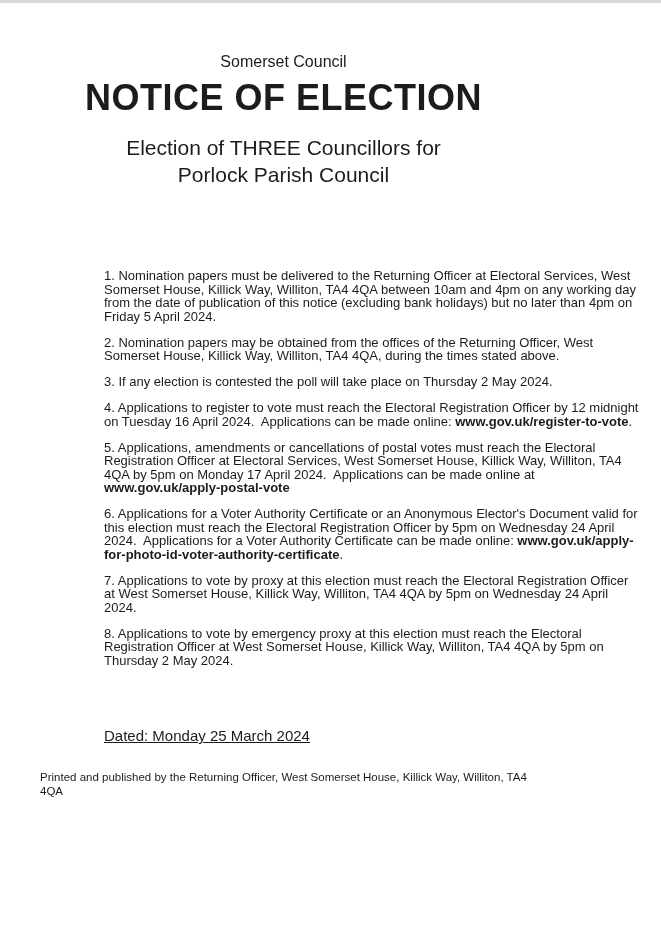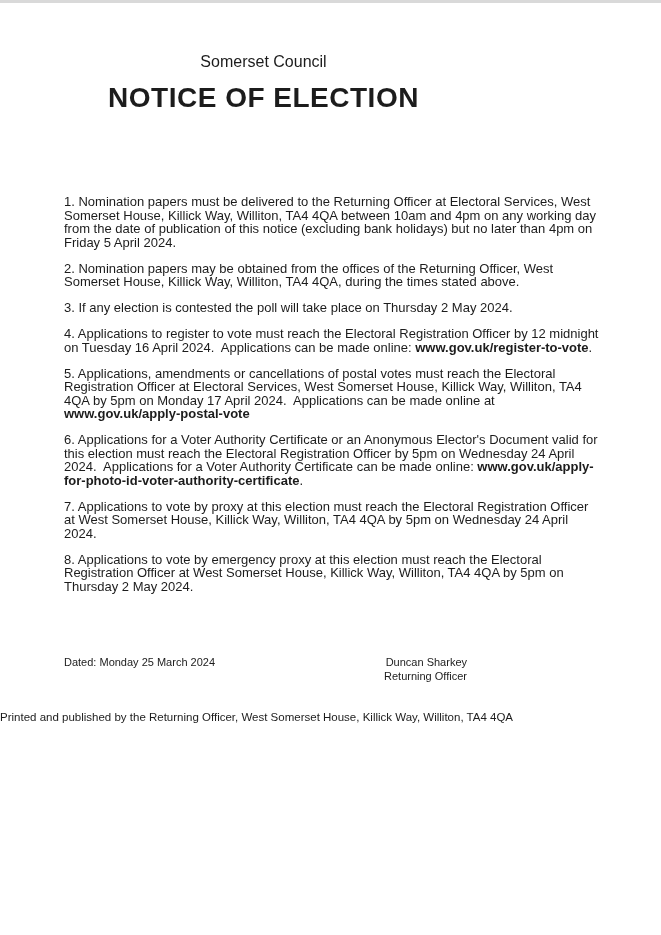--- a/index.html
+++ b/index.html
@@ -16,31 +16,32 @@
     position: relative;
   }
   .top-strip {
     width: 661px;
     height: 3px;
     background: #d9d9d9;
   }
   .page {
     width: 527px;
     box-sizing: border-box;
+    padding-left: 40px;
   }
   .council-name {
     margin-top: 49px;
     text-align: center;
     font-size: 16px;
     line-height: 19px;
   }
   .notice-title {
     margin-top: 11px;
     text-align: center;
-    font-size: 28px;
+    font-size: 36px;
     font-weight: bold;
     line-height: 32px;
     letter-spacing: 0.5px;
   }
   .subtitle {
     margin-top: 20px;
     text-align: center;
     font-size: 21px;
     line-height: 27px;
   }
@@ -55,22 +56,23 @@
     white-space: pre-wrap;
   }
   p.notice .b {
     font-weight: bold;
   }
   .footer-row {
     display: flex;
     justify-content: space-between;
     align-items: flex-start;
     margin: 62px 60px 17px 64px;
-    font-size: 11px;
+    font-size: 15px;
     line-height: 14px;
+    text-decoration: underline;
   }
   .signature-block {
     text-align: right;
   }
   .printed-line {
     margin-top: 27px;
     font-size: 11.5px;
     line-height: 14px;
   }
 </style>
@@ -78,35 +80,35 @@
 <body>
 
 <div class="top-strip"></div>
 
 <div class="page">
 
   <div class="council-name">Somerset Council</div>
 
   <div class="notice-title">NOTICE OF ELECTION</div>
 
+  <div class="subtitle">
+    <div>Election of THREE Councillors for</div>
+    <div>Porlock Parish Council</div>
+  </div>
 
   <div class="content">
       <p class="notice"><span>1. Nomination papers must be delivered to the Returning Officer at Electoral Services, West Somerset House, Killick Way, Williton, TA4 4QA between 10am and 4pm on any working day from the date of publication of this notice (excluding bank holidays) but no later than 4pm on Friday 5 April 2024.</span></p>
       <p class="notice"><span>2. Nomination papers may be obtained from the offices of the Returning Officer, West Somerset House, Killick Way, Williton, TA4 4QA, during the times stated above.</span></p>
       <p class="notice"><span>3. If any election is contested the poll will take place on Thursday 2 May 2024.</span></p>
       <p class="notice"><span>4. Applications to register to vote must reach the Electoral Registration Officer by 12 midnight on Tuesday 16 April 2024.  Applications can be made online: </span><span class="b">www.gov.uk/register-to-vote</span><span>.</span></p>
       <p class="notice"><span>5. Applications, amendments or cancellations of postal votes must reach the Electoral Registration Officer at Electoral Services, West Somerset House, Killick Way, Williton, TA4 4QA by 5pm on Monday 17 April 2024.  Applications can be made online at </span><span class="b">www.gov.uk/apply-postal-vote</span></p>
       <p class="notice"><span>6. Applications for a Voter Authority Certificate or an Anonymous Elector's Document valid for this election must reach the Electoral Registration Officer by 5pm on Wednesday 24 April 2024.  Applications for a Voter Authority Certificate can be made online: </span><span class="b">www.gov.uk/apply-for-photo-id-voter-authority-certificate</span><span>.</span></p>
       <p class="notice"><span>7. Applications to vote by proxy at this election must reach the Electoral Registration Officer at West Somerset House, Killick Way, Williton, TA4 4QA by 5pm on Wednesday 24 April 2024.</span></p>
       <p class="notice"><span>8. Applications to vote by emergency proxy at this election must reach the Electoral Registration Officer at West Somerset House, Killick Way, Williton, TA4 4QA by 5pm on Thursday 2 May 2024.</span></p>
     </div>
 
   <div class="footer-row">
     <div>Dated: Monday 25 March 2024</div>
-    <div class="signature-block">
-      <div>Duncan Sharkey</div>
-      <div>Returning Officer</div>
-    </div>
   </div>
 
   <div class="printed-line">Printed and published by the Returning Officer, West Somerset House, Killick Way, Williton, TA4 4QA</div>
 
 </div>
 
 </body></html>

